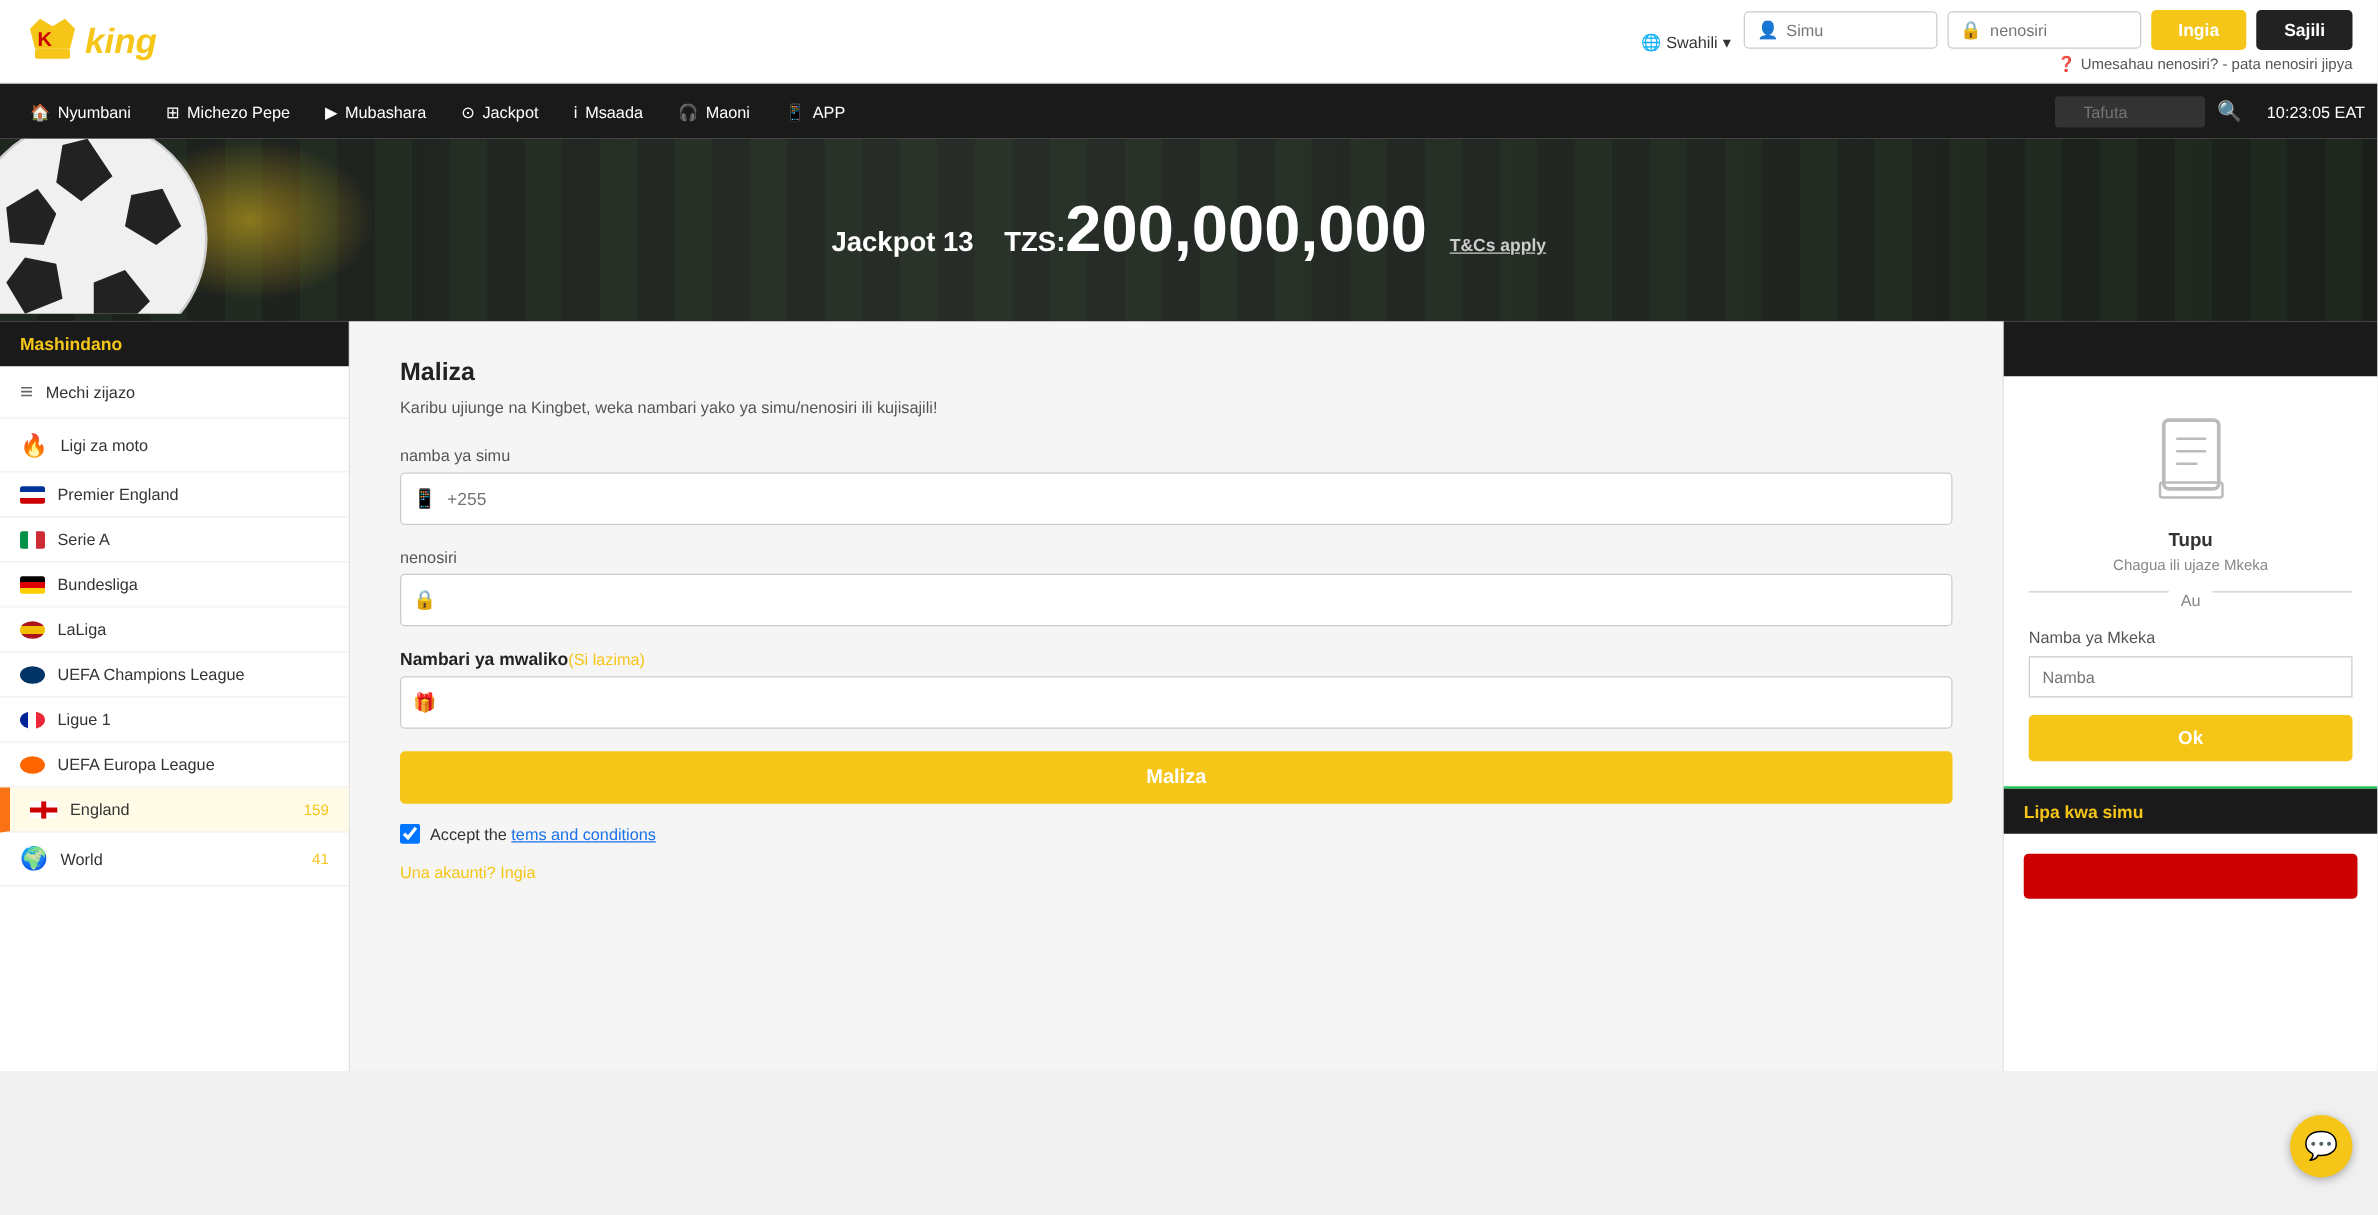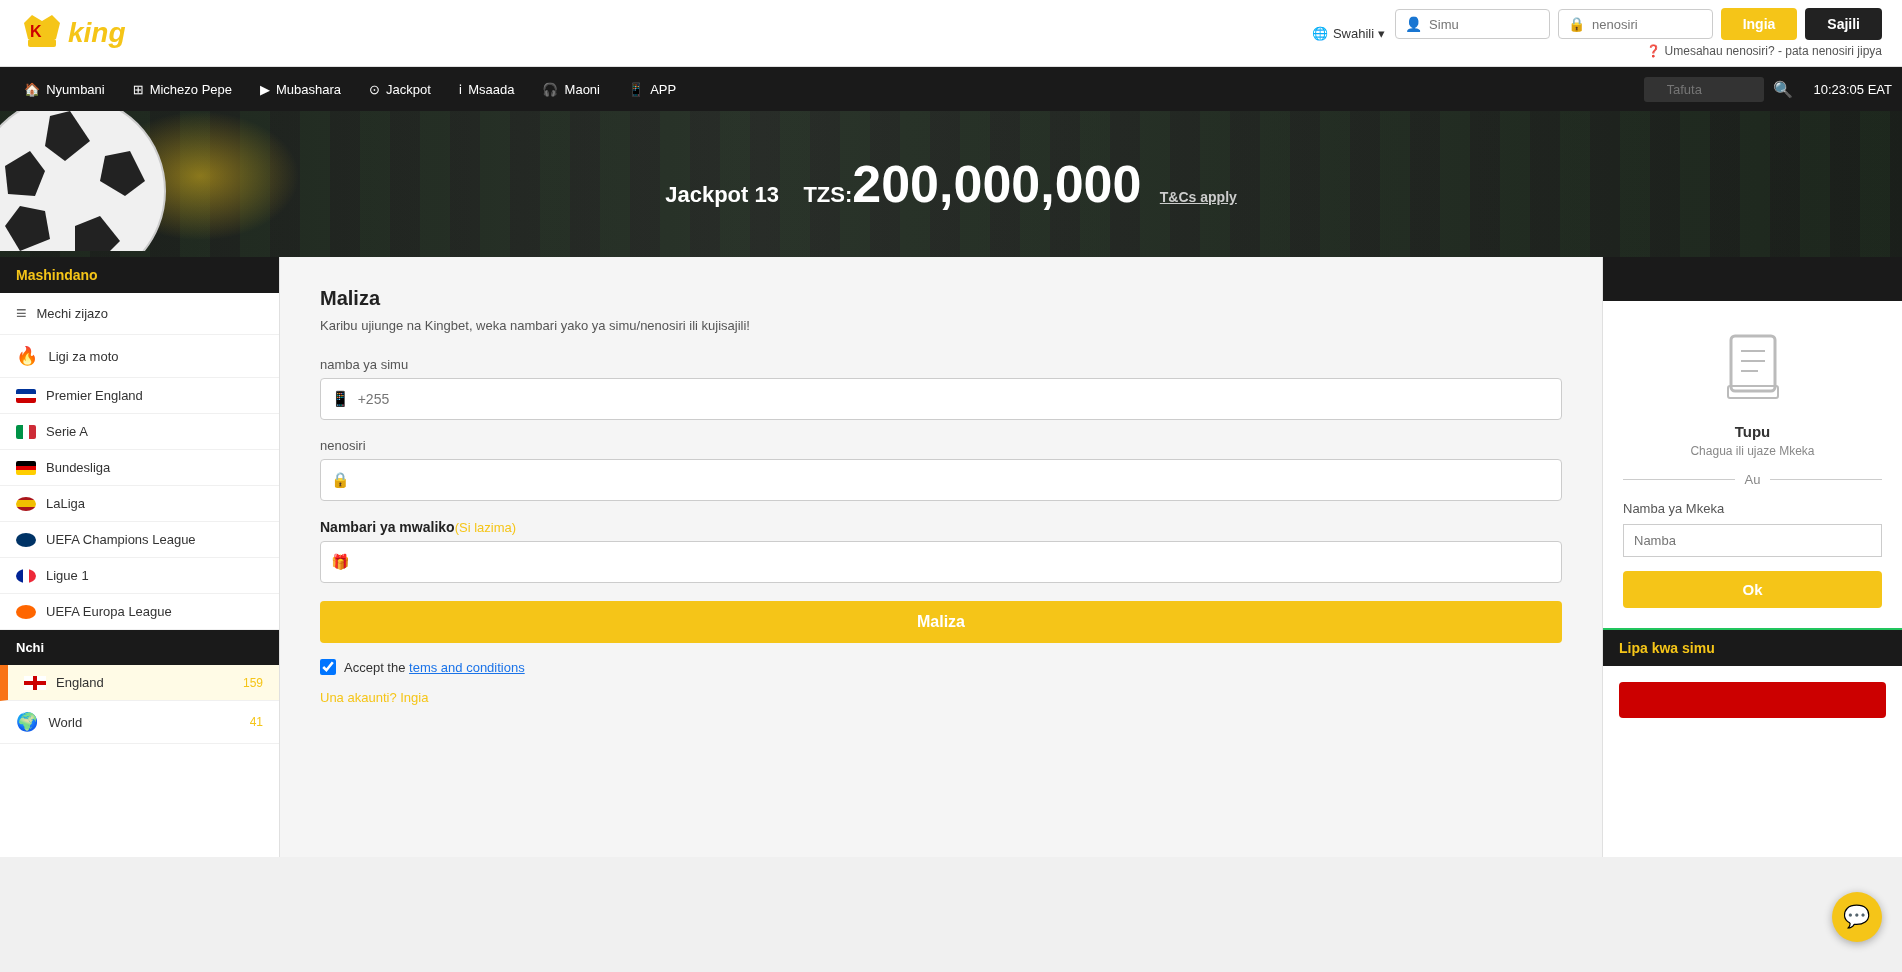--- a/index.html
+++ b/index.html
@@ -281,21 +281,21 @@
       color: #333;
       margin-bottom: 4px;
     }
     .betslip-hint {
       font-size: 12px;
       color: #888;
       margin-bottom: 14px;
     }
     .betslip-divider {
       display: flex;
-      align-items: center;
+      align-items: flex-start;
       gap: 10px;
       width: 100%;
       margin-bottom: 14px;
     }
     .betslip-divider .line {
       flex: 1;
       height: 1px;
       background: #ccc;
     }
     .betslip-divider .au {
@@ -535,21 +535,20 @@
     </div>
     <div class="sidebar-item">
       <span class="flag fl-ligue1" style="display:inline-block;width:20px;height:14px;border-radius:50%;"></span>
       <span>Ligue 1</span>
     </div>
     <div class="sidebar-item">
       <span style="display:inline-block;width:20px;height:14px;background:#FF6600;border-radius:50%;"></span>
       <span>UEFA Europa League</span>
     </div>
 
-    <div class="sidebar-section-title2">Nchi</div>
 
     <div class="sidebar-item" style="background:#fffbe6;border-left:8px solid #f97316;">
       <svg width="22" height="14" viewBox="0 0 22 14">
         <rect width="22" height="14" fill="#fff"></rect>
         <rect x="9" y="0" width="4" height="14" fill="#CC0000"></rect>
         <rect x="0" y="5" width="22" height="4" fill="#CC0000"></rect>
       </svg>
       <span>England</span>
       <span class="count">159</span>
     </div>

